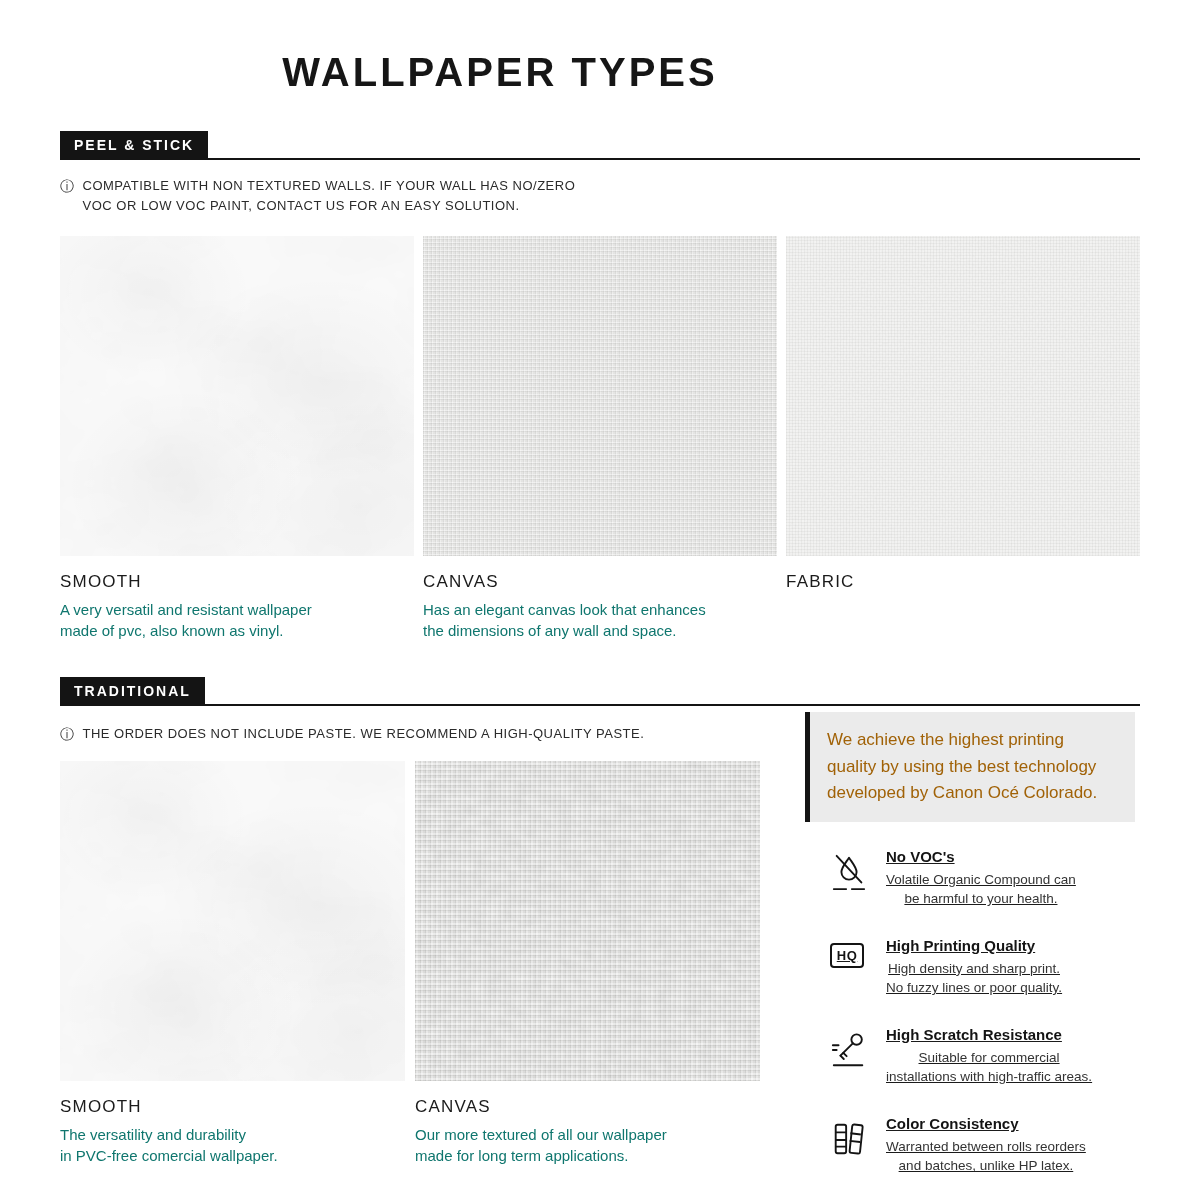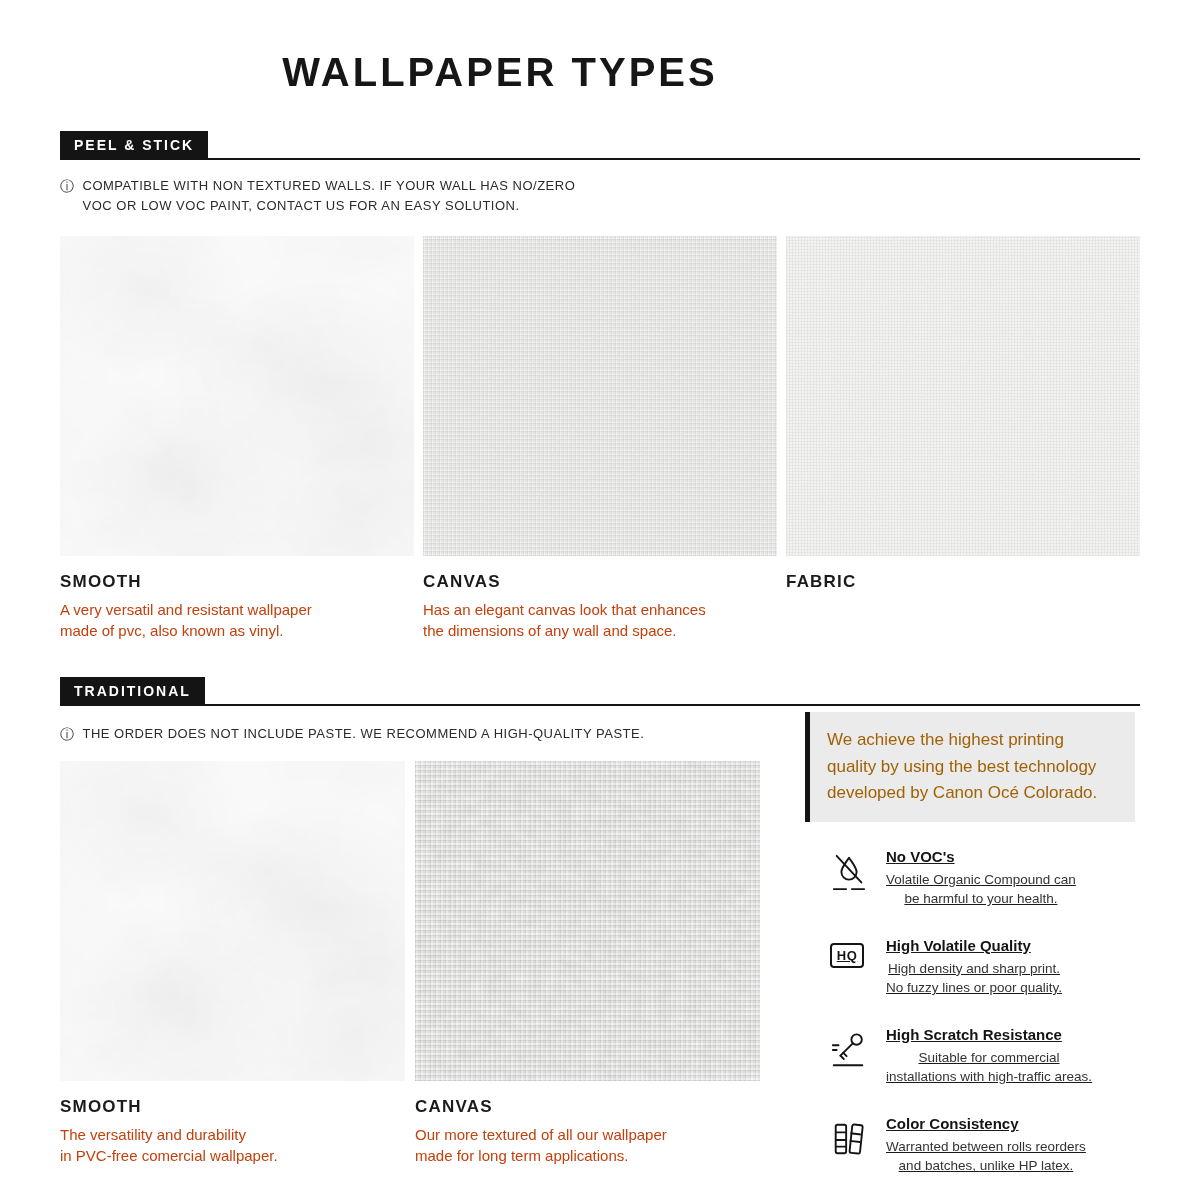--- a/index.html
+++ b/index.html
@@ -63,22 +63,22 @@
       repeating-linear-gradient(0deg,  rgba(120,120,115,0.07) 0 1px, transparent 1px 3px),
       repeating-linear-gradient(90deg, rgba(120,120,115,0.07) 0 1px, transparent 1px 3px);
   }
   .tex-canvas-rough {
     background-color: #f2f2f1;
     background-image:
       repeating-linear-gradient(0deg,  rgba(100,100,95,0.14) 0 1px, rgba(255,255,255,0.4) 1px 3px, rgba(120,120,115,0.06) 3px 5px),
       repeating-linear-gradient(90deg, rgba(100,100,95,0.14) 0 1px, rgba(255,255,255,0.4) 1px 3px, rgba(120,120,115,0.06) 3px 5px);
   }
 
-  .swatch-label { margin: 16px 0 0 0; font-size: 17px; font-weight: 700; letter-spacing: 1.2px; color: #1b1b1b; }
-  .swatch-desc  { margin: 7px 0 0 0; font-size: 15px; line-height: 1.4; color: #c2410c; white-space: pre-line; }
+  .swatch-label { margin: 16px 0 0 0; font-size: 17px; font-weight: 400; letter-spacing: 1.2px; color: #1b1b1b; }
+  .swatch-desc  { margin: 7px 0 0 0; font-size: 15px; line-height: 1.4; color: #0f766e; white-space: pre-line; }
 
   .bottom { display: flex; margin-top: 6px; }
   .bottom-left { width: 700px; flex: 0 0 700px; }
   .bottom-left .note { margin: 12px 0 16px 0; }
   .bottom-right { width: 330px; flex: 0 0 330px; margin-left: 45px; }
 
   .quote-box {
     border-left: 5px solid #141414; background: #ebebeb;
     padding: 15px 20px 15px 17px;
     font-size: 17px; line-height: 1.55; color: #a16207; white-space: pre-line;
@@ -250,21 +250,21 @@
               <p class="feature-desc">Volatile Organic Compound can
 be harmful to your health.</p>
             </div>
           </div>
 
           <div class="feature">
             <div class="feature-icon-wrap">
               <div class="hq-box">HQ</div>
             </div>
             <div>
-              <h4 class="feature-title">High Volatile Quality</h4>
+              <h4 class="feature-title">High Printing Quality</h4>
               <p class="feature-desc">High density and sharp print.
 No fuzzy lines or poor quality.</p>
             </div>
           </div>
 
           <div class="feature">
             <div class="feature-icon-wrap">
               <svg width="38" height="44" viewBox="0 0 40 44">
                 <g fill="none" stroke="#141414" stroke-width="2" stroke-linecap="round" stroke-linejoin="round">
                   <circle cx="28" cy="11" r="5.5"></circle>

